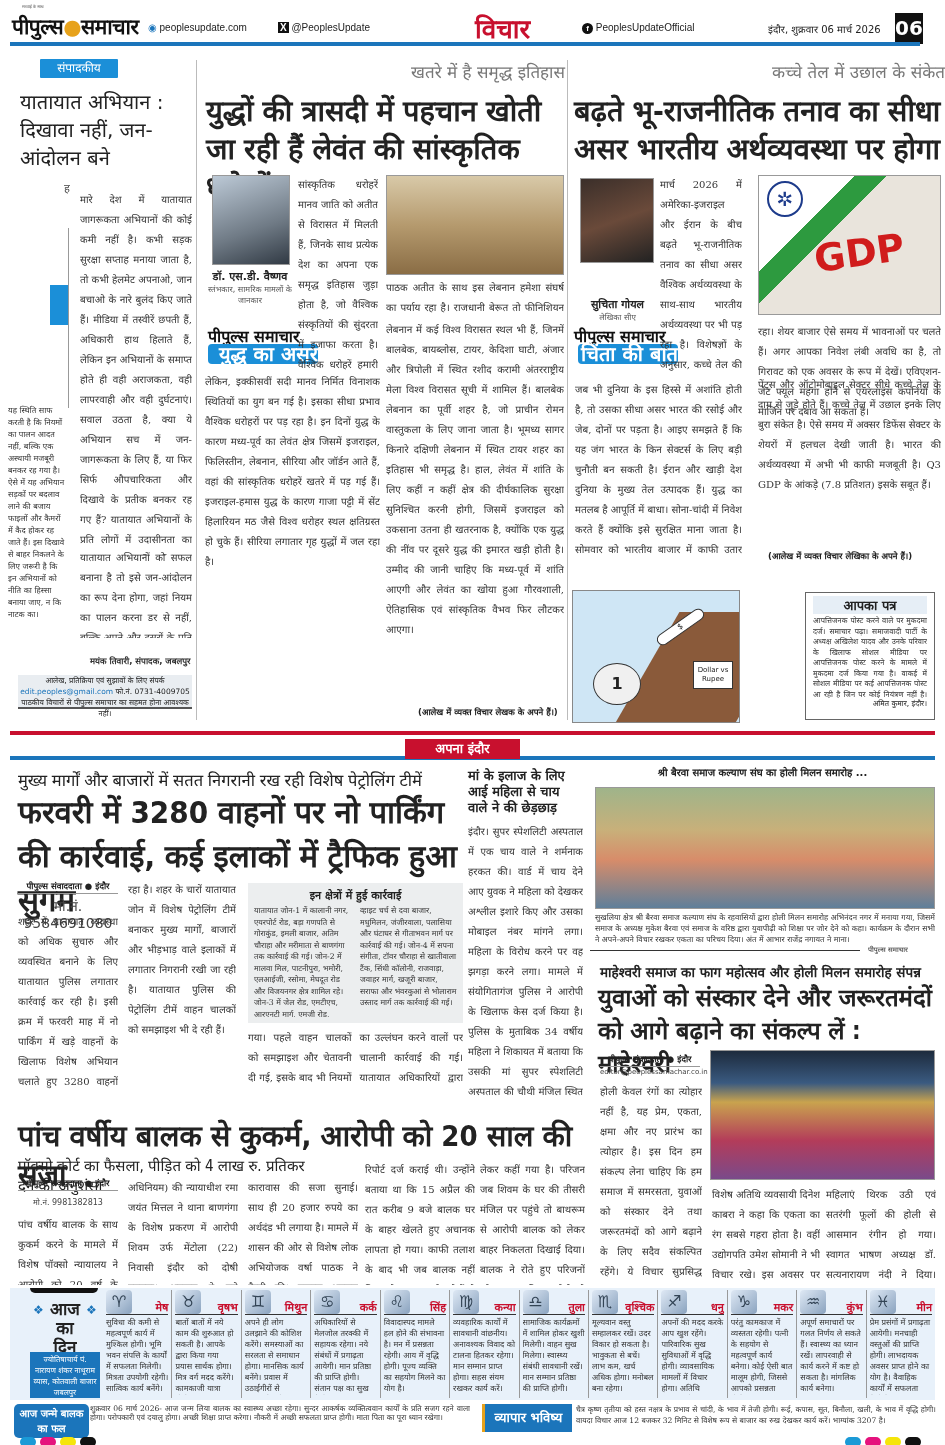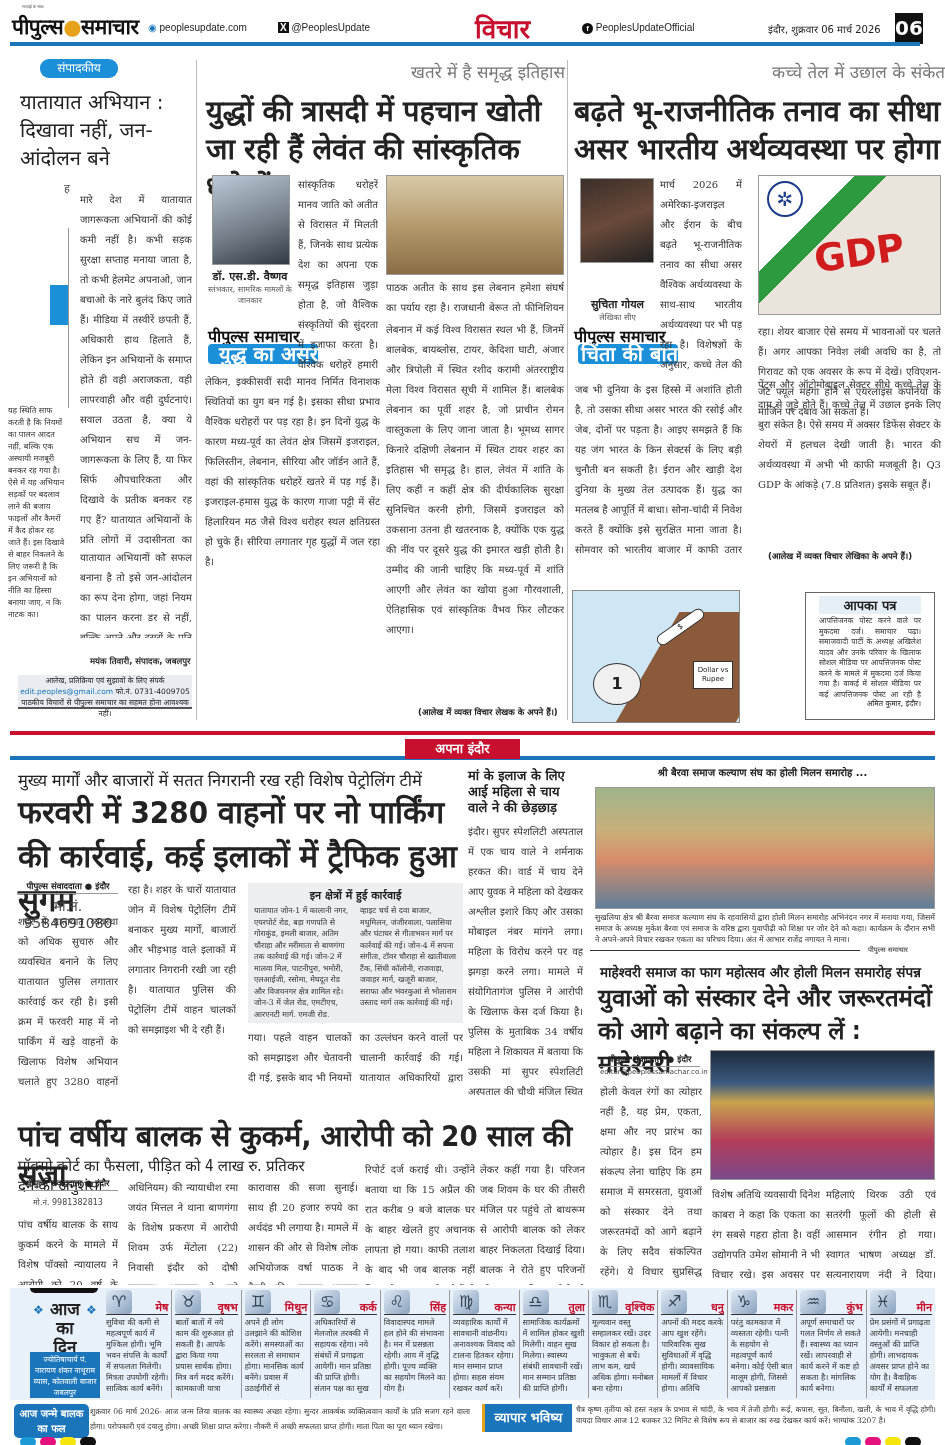--- a/index.html
+++ b/index.html
@@ -7,21 +7,21 @@
 .abs{position:absolute}
 .body-txt{font-size:10px;line-height:20px;text-align:justify;color:#333;font-family:"DejaVu Serif",serif}
 .logo{left:12px;top:12px;font-size:21px;font-weight:bold;color:#111;letter-spacing:-0.5px}
 .logo .dot{color:#e7a21b}
 .tagline{left:22px;top:4px;font-size:4px;color:#444}
 .social{font-size:10px;color:#222;top:22px;font-family:"Liberation Sans Narrow","Liberation Sans",sans-serif}
 .vichar{left:475px;top:10px;font-size:26px;font-weight:bold;color:#c8102e}
 .datebox{left:768px;top:22px;font-size:10px}
 .pageno{left:895px;top:13px;width:28px;height:31px;background:#111;color:#fff;font-size:20px;font-weight:bold;text-align:center;line-height:31px}
 .blue-rule{left:10px;top:42px;width:910px;height:4px;background:#1b75bb}
-.tag{background:#1b8fd8;color:#fff;border-radius:9px;font-size:12px;text-align:center}
+.tag{background:#1b8fd8;color:#fff;border-radius:1px;font-size:12px;text-align:center}
 .kicker{color:#777;font-size:17px;text-align:right}
 .hl{font-weight:bold;color:#222;line-height:38px;font-size:29px;font-family:"DejaVu Sans Condensed","DejaVu Sans",sans-serif}
 .photo{background:linear-gradient(160deg,#bcc9d6,#6f7a85 60%,#313a44);border:1px solid #999}
 .byline-name{font-size:11px;font-weight:bold;text-align:center;color:#222}
 .byline-role{font-size:8px;color:#555;text-align:center}
 .mini-logo{font-size:16px;font-weight:bold;color:#111}
 .section-chip{background:#1b8fd8;color:#fff;font-size:20px;font-weight:bold;text-align:right;border-radius:4px}
 .red-rule{height:4px;background:#c8102e}
 .zodiac{font-size:8px;line-height:11px;color:#333;font-family:"DejaVu Serif",serif}
 .z-name{color:#c8102e;font-weight:bold;font-size:11px;text-align:right}
@@ -100,21 +100,21 @@
 <div class="abs body-txt" style="left:758px;top:375px;width:183px;height:170px;overflow:hidden">पेंट्स और ऑटोमोबाइल सेक्टर सीधे कच्चे तेल के दाम से जुड़े होते हैं। कच्चे तेल में उछाल इनके लिए बुरा संकेत है। ऐसे समय में अक्सर डिफेंस सेक्टर के शेयरों में हलचल देखी जाती है। भारत की अर्थव्यवस्था में अभी भी काफी मजबूती है। Q3 GDP के आंकड़े (7.8 प्रतिशत) इसके सबूत हैं।</div>
 <div class="abs" style="left:768px;top:550px;font-size:8.5px;font-weight:bold">(आलेख में व्यक्त विचार लेखिका के अपने हैं।)</div>
 
 <div class="abs" style="left:572px;top:590px;width:168px;height:133px;background:#cfe6f5;border:1px solid #888;overflow:hidden">
   <div style="position:absolute;right:-20px;bottom:-30px;width:120px;height:140px;background:#8a5a3a;transform:skewX(-30deg)"></div>
   <div style="position:absolute;left:20px;top:72px;width:48px;height:42px;border-radius:50%;background:#f0f0f0;border:1.5px solid #333;text-align:center;font-size:16px;font-weight:bold;line-height:40px">1</div>
   <div style="position:absolute;left:80px;top:30px;width:55px;height:12px;background:#fff;border:1px solid #333;border-radius:6px;transform:rotate(-35deg);font-size:8px;text-align:center;line-height:10px">$</div>
   <div style="position:absolute;right:6px;top:70px;width:40px;height:28px;background:#fff;border:1px solid #333;font-size:7px;text-align:center;line-height:9px;padding-top:4px">Dollar vs Rupee</div>
 </div>
 
-<div class="abs" style="left:805px;top:592px;width:130px;height:128px;border:1px solid #666;background:#fff;padding:3px 13px">
+<div class="abs" style="left:805px;top:592px;width:130px;height:128px;border:1px solid #666;background:#fff;padding:3px 7px">
   <div style="background:#e6eef6;text-align:center;font-size:13px;font-weight:bold;margin-bottom:2px">आपका पत्र</div>
   <div class="body-txt" style="font-size:7.5px;line-height:10.5px;height:82px;overflow:hidden">आपत्तिजनक पोस्ट करने वाले पर मुकदमा दर्ज। समाचार पढ़ा। समाजवादी पार्टी के अध्यक्ष अखिलेश यादव और उनके परिवार के खिलाफ सोशल मीडिया पर आपत्तिजनक पोस्ट करने के मामले में मुकदमा दर्ज किया गया है। वाकई में सोशल मीडिया पर कई आपत्तिजनक पोस्ट आ रही है जिन पर कोई नियंत्रण नहीं है। इसके कारण लोगों की बदनामी हो रही है। सख्त कार्रवाई होना चाहिए।</div>
   <div style="text-align:right;font-size:7.5px">अमित कुमार, इंदौर।</div>
 </div>
 
 <div class="abs red-rule" style="left:10px;top:731px;width:925px"></div>
 <div class="abs" style="left:10px;top:756px;width:925px;height:4px;background:#1b75bb"></div>
 <div class="abs" style="left:405px;top:739px;width:115px;height:20px;background:#c8102e;color:#fff;font-size:13px;font-weight:bold;text-align:center;line-height:20px">अपना इंदौर</div>
 
 <div class="abs" style="left:18px;top:768px;width:440px;font-size:16.5px;color:#222;font-family:'DejaVu Sans Condensed','DejaVu Sans',sans-serif">मुख्य मार्गों और बाजारों में सतत निगरानी रख रही विशेष पेट्रोलिंग टीमें</div>
@@ -250,18 +250,18 @@
     <div style="flex: 1 1 0%; padding: 0px 3px; border-left: 1px solid rgb(153, 153, 153); position: relative;">
       <div style="display:flex;justify-content:space-between;align-items:flex-end;border-bottom:1px solid #333;margin-bottom:2px">
         <div class="z-icon">♓</div>
         <div class="z-name">मीन</div>
       </div>
       <div class="zodiac" style="height:78px;overflow:hidden">प्रेम प्रसंगों में प्रगाढ़ता आयेगी। मनचाही वस्तुओं की प्राप्ति होगी। लाभदायक अवसर प्राप्त होने का योग है। वैवाहिक कार्यों में सफलता मिलेगी।</div>
     </div>
   </div>
 
 <div class="abs" style="left:14px;top:1404px;width:75px;height:34px;background:#1b75bb;color:#fff;border-radius:5px;font-size:10px;font-weight:bold;text-align:center;line-height:15px;padding-top:2px">आज जन्मे बालक का फल</div>
-<div class="abs body-txt" style="left:90px;top:1404px;width:380px;height:34px;font-size:7.6px;line-height:15px;overflow:hidden">शुक्रवार 06 मार्च 2026- आज जन्म लिया बालक का स्वास्थ्य अच्छा रहेगा। सुन्दर आकर्षक व्यक्तित्ववान कार्यों के प्रति सजग रहने वाला होगा। परोपकारी एवं दयालु होगा। अच्छी शिक्षा प्राप्त करेगा। नौकरी में अच्छी सफलता प्राप्त होगी। माता पिता का पूरा ध्यान रखेगा।</div>
+<div class="abs body-txt" style="left:90px;top:1404px;width:380px;height:34px;font-size:7.6px;line-height:9px;overflow:hidden">शुक्रवार 06 मार्च 2026- आज जन्म लिया बालक का स्वास्थ्य अच्छा रहेगा। सुन्दर आकर्षक व्यक्तित्ववान कार्यों के प्रति सजग रहने वाला होगा। परोपकारी एवं दयालु होगा। अच्छी शिक्षा प्राप्त करेगा। नौकरी में अच्छी सफलता प्राप्त होगी। माता पिता का पूरा ध्यान रखेगा।</div>
 <div class="abs" style="left:482px;top:1404px;width:90px;height:28px;background:#1b75bb;color:#fff;font-size:13px;font-weight:bold;text-align:center;line-height:28px;border-left:3px solid #e7a21b">व्यापार भविष्य</div>
 <div class="abs body-txt" style="left:576px;top:1404px;width:360px;height:34px;font-size:7.6px;line-height:11px;overflow:hidden">चैत्र कृष्ण तृतीया को हस्त नक्षत्र के प्रभाव से चांदी, के भाव में तेजी होगी। रूई, कपास, सूत, बिनौला, खली, के भाव में वृद्धि होगी। वायदा विचार आज 12 बजकर 32 मिनिट से विशेष रूप से बाजार का रुख देखकर कार्य करें। भाग्यांक 3207 है।</div>
 
 <div class="abs cmyk" style="left: 20px; top: 1432px;"><span style="background: rgb(27, 154, 214);"></span><span style="background: rgb(229, 18, 125);"></span><span style="background: rgb(245, 229, 10);"></span><span style="background: rgb(17, 17, 17);"></span></div>
 <div class="abs cmyk" style="left: 845px; top: 1432px;"><span style="background: rgb(27, 154, 214);"></span><span style="background: rgb(229, 18, 125);"></span><span style="background: rgb(245, 229, 10);"></span><span style="background: rgb(17, 17, 17);"></span></div>
 
 </body></html>

